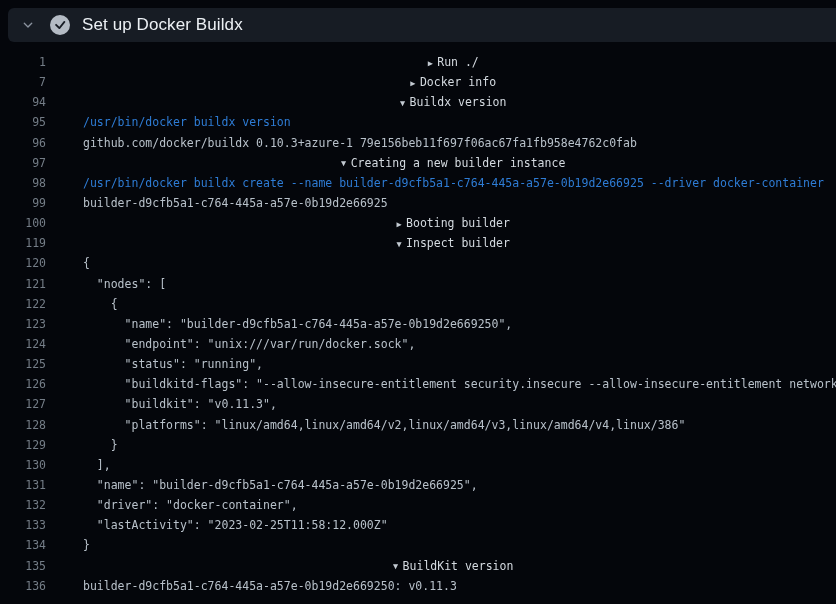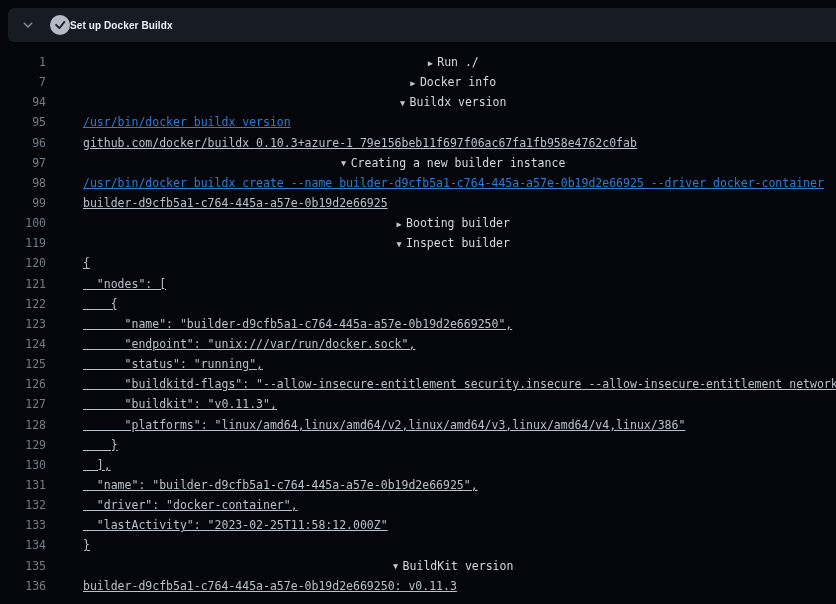--- a/index.html
+++ b/index.html
@@ -24,23 +24,24 @@
     margin-left: 12px;
     display: flex; align-items: center; justify-content: center;
     color: #8b939f;
   }
   .status-wrap {
     width: 20px; height: 20px;
     margin-left: 14px;
     display: flex; align-items: center; justify-content: center;
   }
   .step-title {
+    margin-left: 12px;
     color: #ecf0f4;
-    font-size: 10px;
-    font-weight: 700;
+    font-size: 17px;
+    font-weight: 400;
     letter-spacing: 0.1px;
   }
   .log {
     position: absolute;
     left: 0; top: 42px; right: 0; bottom: 0;
     padding-top: 10px;
     font-family: "DejaVu Sans Mono", "Liberation Mono", monospace;
     font-size: 11.5px;
     white-space: pre;
     overflow: hidden;
@@ -66,21 +67,21 @@
   }
   .row.group { cursor: pointer; }
   .row.group .content { color: #d4dae0; text-align: center; }
   .marker {
     display: inline-block;
     width: 14px;
     font-size: 8.5px;
     color: #c3cad2;
     vertical-align: 0.5px;
   }
-  .row.command .content, .row.output .content { padding-left: 17px; text-decoration: underline; }
+  .row.command .content, .row.output .content { padding-left: 17px; }
   .row.command .content { color: #2e7cd5; }
   .row.output .content { color: #b8c1ca; }
 </style>
 </head>
 <body>
 
 <div class="step-header">
   <span class="chevron-wrap">
     <svg width="14" height="14" viewBox="0 0 16 16" fill="currentColor" aria-hidden="true">
       <path d="M12.78 5.47a.75.75 0 0 1 0 1.06l-4.25 4.25a.75.75 0 0 1-1.06 0L3.22 6.53a.75.75 0 0 1 1.06-1.06L8 9.19l3.72-3.72a.75.75 0 0 1 1.06 0Z"></path>

